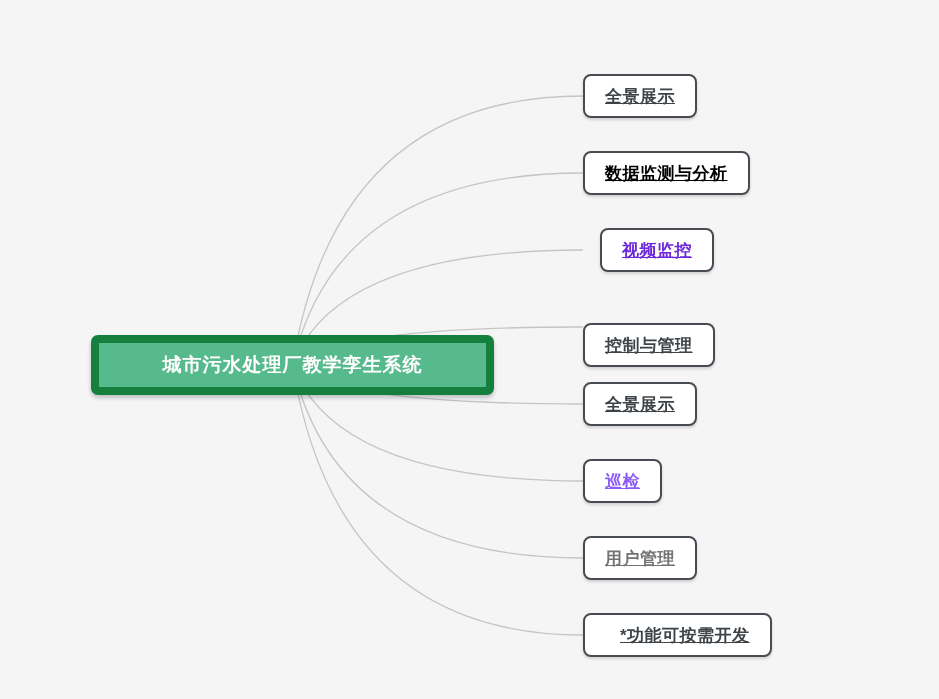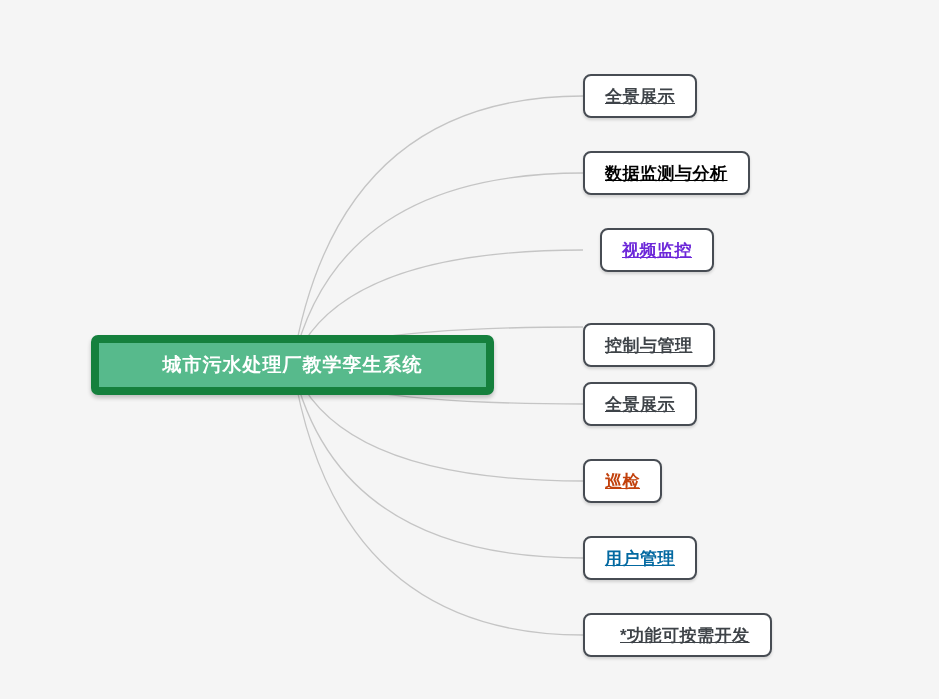--- a/index.html
+++ b/index.html
@@ -95,23 +95,23 @@
       </div>
       <div class="child-node" style="left: 600px; top: 228px; color: #6d28d9; justify-content: flex-end;">
         <span>视频监控</span>
       </div>
       <div class="child-node" style="left: 583px; top: 323px; color: rgb(62, 67, 72);">
         <span>控制与管理</span>
       </div>
       <div class="child-node" style="left: 583px; top: 382px; color: rgb(62, 67, 72);">
         <span>全景展示</span>
       </div>
-      <div class="child-node" style="left: 583px; top: 459px; color: #c2410c;">
+      <div class="child-node" style="left: 583px; top: 459px; color: #8b5cf6;">
         <span>巡检</span>
       </div>
-      <div class="child-node" style="left: 583px; top: 536px; color: #0369a1;">
+      <div class="child-node" style="left: 583px; top: 536px; color: #737373;">
         <span>用户管理</span>
       </div>
       <div class="child-node" style="left: 583px; top: 613px; color: rgb(62, 67, 72); padding-left: 35px;">
         <span>*功能可按需开发</span>
       </div>
     </div>
 </div>
 
 </body></html>

